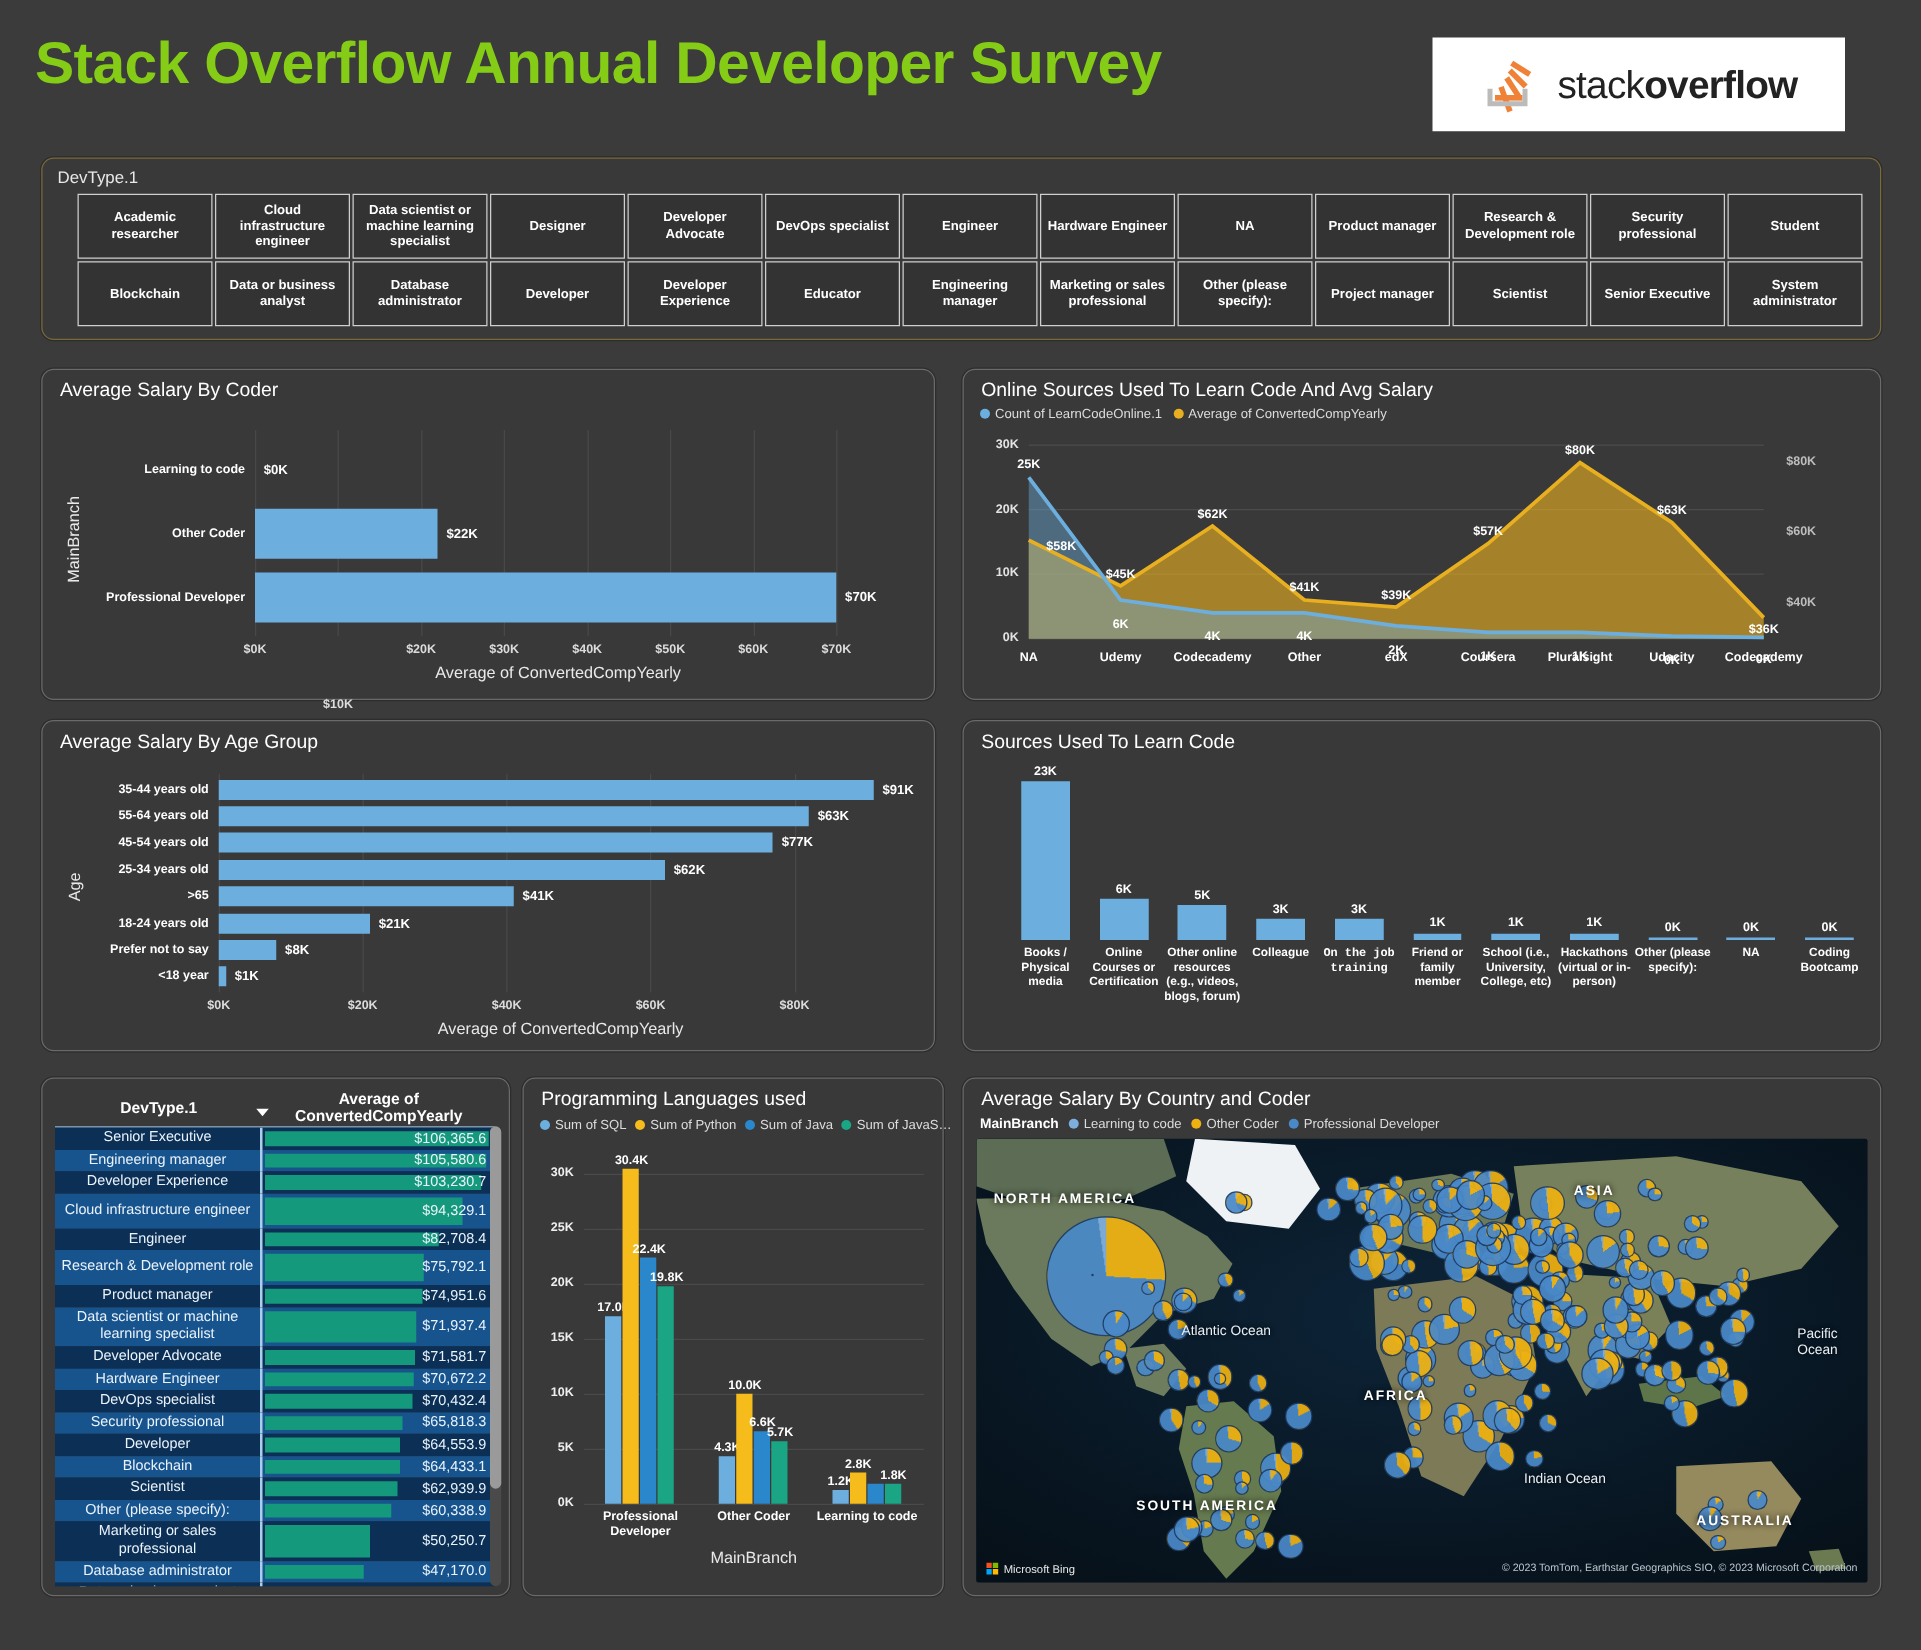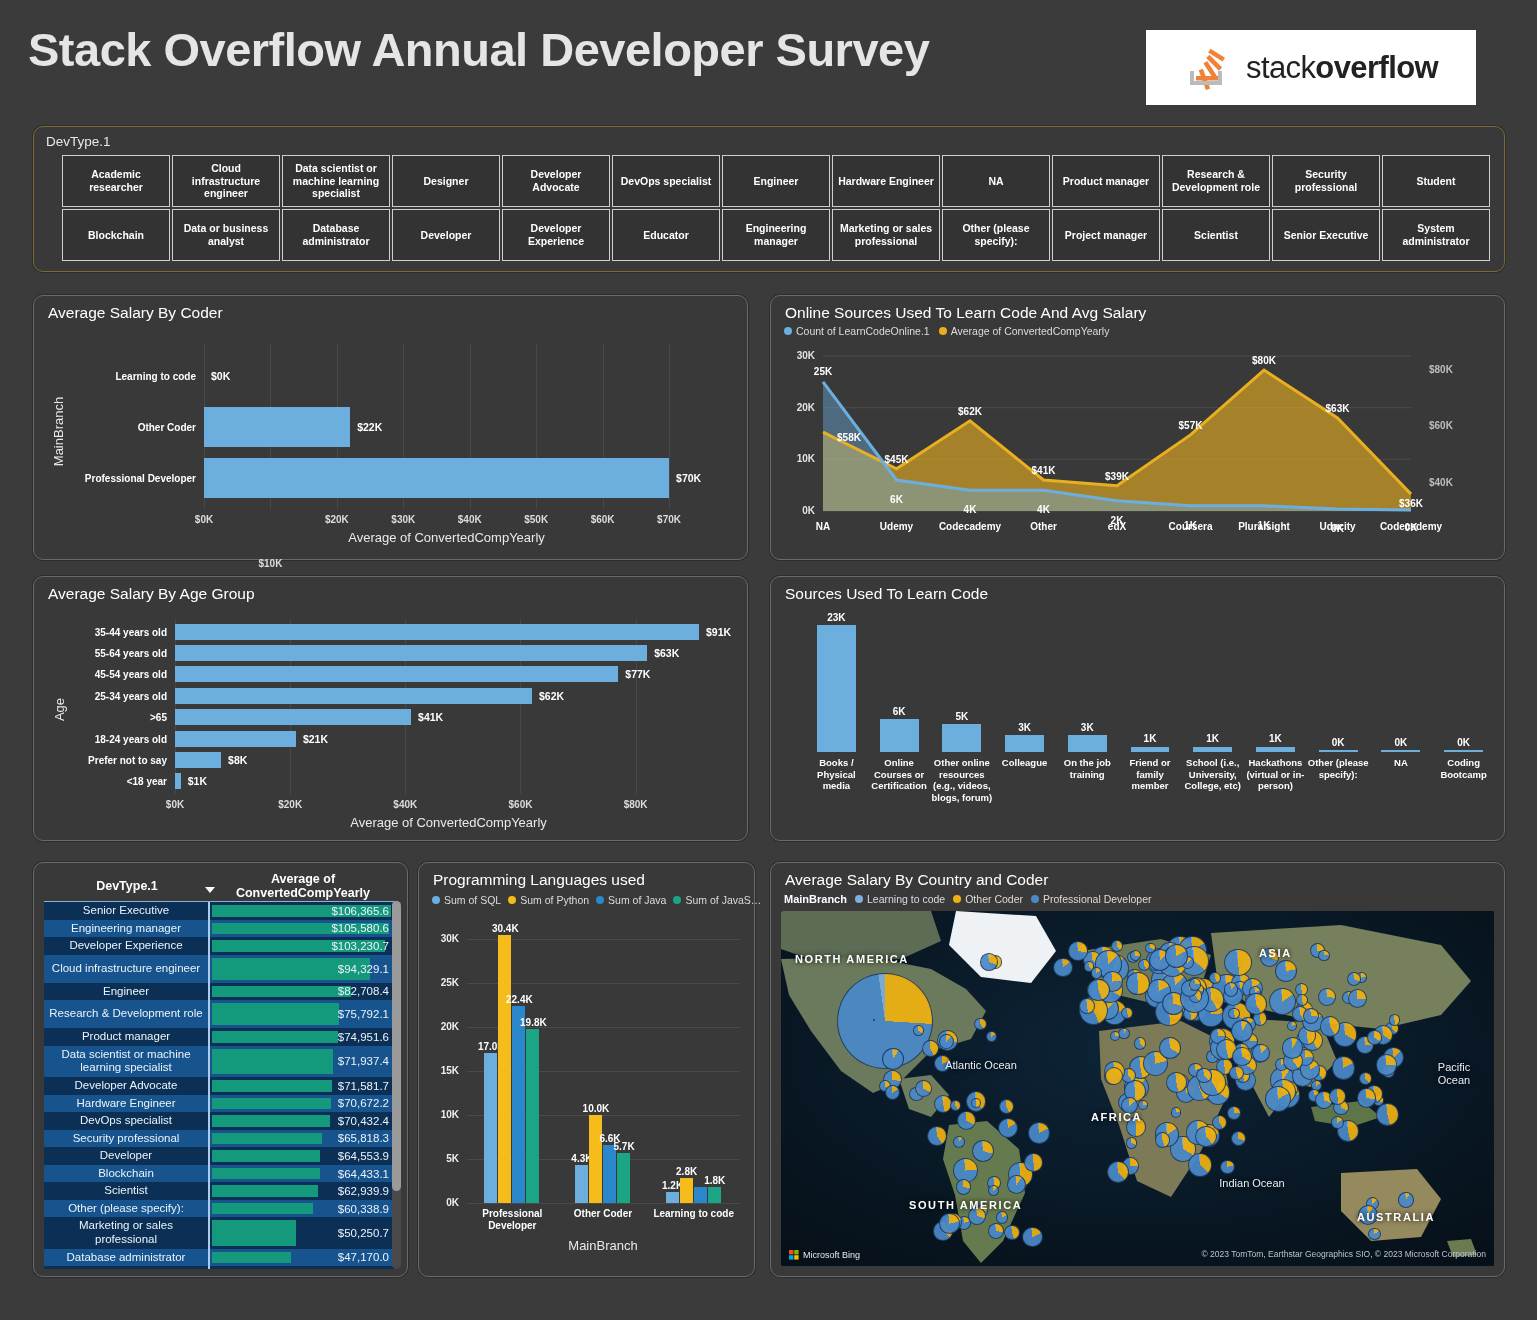--- a/index.html
+++ b/index.html
@@ -10,21 +10,21 @@
     color: #ffffff;
     overflow: hidden;
     position: relative;
   }
   .page { position: absolute; inset: 0; background: #3b3b3b; }
 
   
   .header { position: absolute; left: 0; top: 0; width: 1537px; height: 118px; }
   .title {
     position: absolute; left: 28px; top: 22px;
-    font-size: 47px; font-weight: bold; color: #e5e5e5;
+    font-size: 47px; font-weight: bold; color: #84cc16;
     letter-spacing: -0.5px; white-space: nowrap;
   }
   .logo-box {
     position: absolute; left: 1146px; top: 30px;
     width: 330px; height: 75px; background: #ffffff;
     display: flex; align-items: center; justify-content: center; gap: 14px;
   }
   .logo-mark { width: 48px; height: 46px; position: relative; }
   .logo-text { font-size: 31px; color: #222; letter-spacing: -0.6px; }
   .logo-text b { font-weight: bold; }
@@ -400,21 +400,21 @@
         <div class="vbar" style="left: 576.464px; width: 38.8909px; height: 2px;"></div>
         <div class="vbar-val" style="left: 564.545px; width: 62.7273px; top: 120px;">0K</div>
         <div class="vbar" style="left: 639.191px; width: 38.8909px; height: 2px;"></div>
         <div class="vbar-val" style="left: 627.273px; width: 62.7273px; top: 120px;">0K</div>
       </div>
     <div id="c3-cats" style="position:absolute; left:34px; top:178px; width:690px; height:80px;">
         <div class="vcat" style="left: 0px; width: 62.7273px; top: 2px;">Books / Physical media</div>
         <div class="vcat" style="left: 62.7273px; width: 62.7273px; top: 2px;">Online Courses or Certification</div>
         <div class="vcat" style="left: 125.455px; width: 62.7273px; top: 2px;">Other online resources (e.g., videos, blogs, forum)</div>
         <div class="vcat" style="left: 188.182px; width: 62.7273px; top: 2px;">Colleague</div>
-        <div class="vcat" style="left: 250.909px; width: 62.7273px; top: 2px;">On the job training</div>
+        <div class="vcat" style="left: 250.909px; width: 62.7273px; top: 2px; font-family: Liberation Mono, monospace;">On the job training</div>
         <div class="vcat" style="left: 313.636px; width: 62.7273px; top: 2px;">Friend or family member</div>
         <div class="vcat" style="left: 376.364px; width: 62.7273px; top: 2px;">School (i.e., University, College, etc)</div>
         <div class="vcat" style="left: 439.091px; width: 62.7273px; top: 2px;">Hackathons (virtual or in-person)</div>
         <div class="vcat" style="left: 501.818px; width: 62.7273px; top: 2px;">Other (please specify):</div>
         <div class="vcat" style="left: 564.545px; width: 62.7273px; top: 2px;">NA</div>
         <div class="vcat" style="left: 627.273px; width: 62.7273px; top: 2px;">Coding Bootcamp</div>
       </div>
   </div>
 
   <div class="panel" id="tbl-panel">

